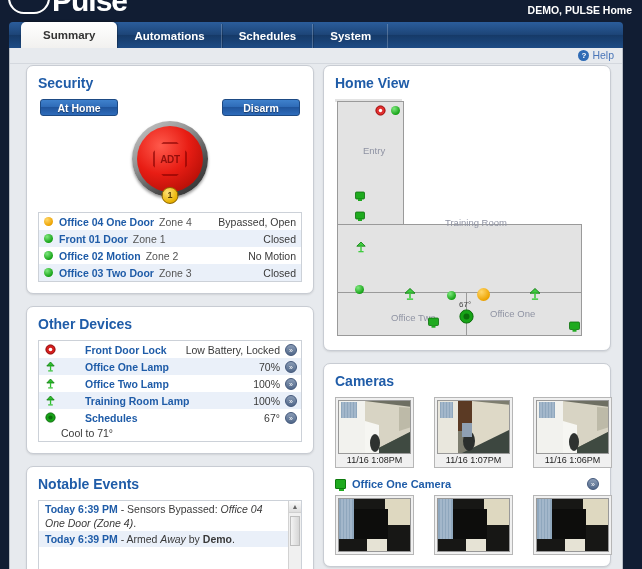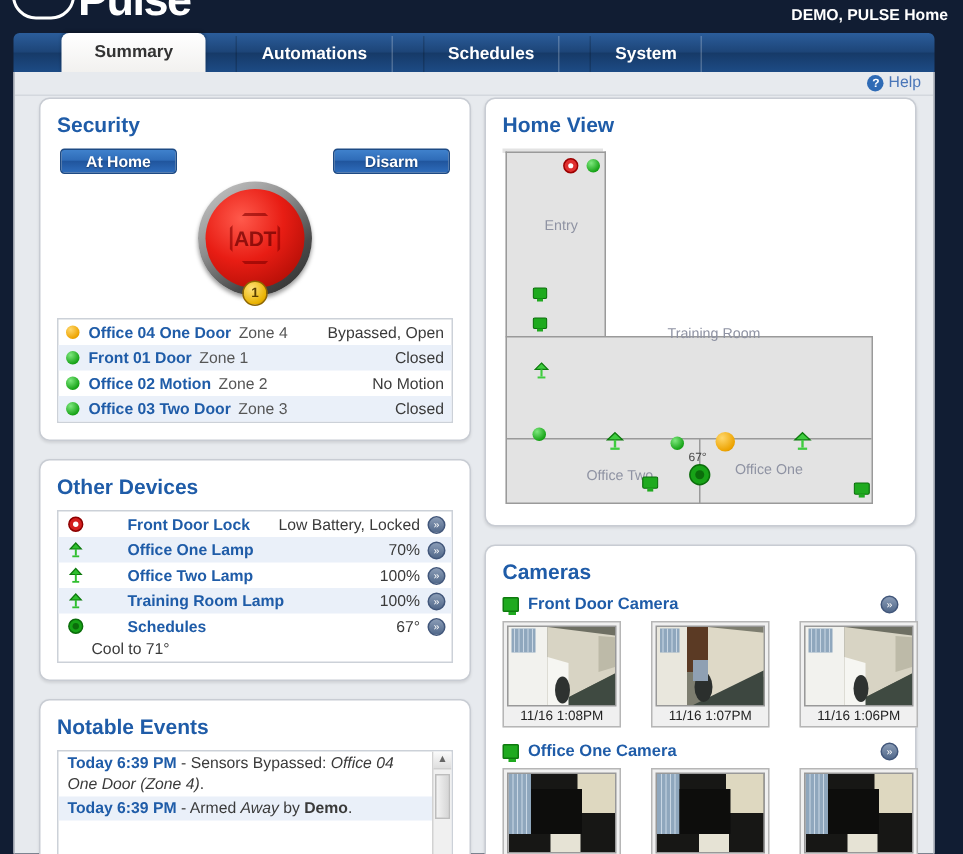--- a/index.html
+++ b/index.html
@@ -47,21 +47,20 @@
   }
   .tab {
     height: 24px; line-height: 24px;
     padding: 0 16px;
     color: #ffffff; font-size: 11.5px; font-weight: bold;
     text-align: right;
     border-right: 1px solid rgba(255,255,255,0.22);
     border-left: 1px solid rgba(0,0,0,0.18);
     white-space: nowrap;
     cursor: pointer;
-    margin-left: 20px;
   }
   .tab.active {
     background: linear-gradient(to bottom, #ffffff 0%, #f2f1ef 100%);
     color: #333333;
     border-radius: 5px 5px 0 0;
     height: 26px; line-height: 26px;
     border: none;
     padding: 0 22px;
     box-shadow: 0 -1px 2px rgba(0,0,0,0.25);
   }
@@ -135,21 +134,21 @@
   .adt-inner {
     width: 100%; height: 100%; border-radius: 50%;
     background: radial-gradient(circle at 36% 30%, #ff5a4c 0%, #e81d14 45%, #9c0800 100%);
     display: flex; align-items: center; justify-content: center;
   }
   .adt-octagon {
     width: 34px; height: 34px;
     border: 2px solid rgba(130,0,0,0.6);
     clip-path: polygon(30% 0,70% 0,100% 30%,100% 70%,70% 100%,30% 100%,0 70%,0 30%);
     display: flex; align-items: center; justify-content: center;
-    color: rgba(110,0,0,0.72); font-size: 14px; font-weight: bold;
+    color: rgba(110,0,0,0.72); font-size: 10px; font-weight: bold;
     letter-spacing: -0.3px;
   }
   .adt-badge {
     position: absolute; left: 50%; bottom: -7px; transform: translateX(-50%);
     width: 17px; height: 17px; border-radius: 50%;
     background: radial-gradient(circle at 35% 30%,#ffe27a,#e9b200 70%,#b88400);
     border: 1px solid #8d6500;
     color: #5a3f00; font-size: 9px; font-weight: bold;
     line-height: 15px; text-align: center;
   }
@@ -542,25 +541,20 @@
                 <rect x="0.5" y="1" width="10" height="7.5" rx="1" fill="#1faa1f" stroke="#0c700c" stroke-width="0.8"></rect>
                 <rect x="3.5" y="8.5" width="4" height="2.2" fill="#1faa1f"></rect>
               </svg>
           </div>
         </div>
       </div>
 
       <div class="panel">
         <div class="panel-title">Cameras</div>
 
-        <div class="cam-head">
-          <span class="cam-mon"></span>
-          <span class="cam-name">Front Door Camera</span>
-          <span class="arrow-btn">»</span>
-        </div>
         <div class="cam-strip">
           <div class="cam-card">
             <div class="cam-img">
               <svg width="73" height="54" viewBox="0 0 73 54" preserveAspectRatio="none">
                 <rect width="73" height="54" fill="#6e6f63"></rect>
                 <rect x="0" y="0" width="26" height="54" fill="#f2f2ee"></rect>
                 <rect x="2" y="1" width="16" height="16" fill="#8fa7bd"></rect>
                 <g stroke="#c9d7e4" stroke-width="0.7">
                   <line x1="4" y1="1" x2="4" y2="17"></line>
                     <line x1="7" y1="1" x2="7" y2="17"></line>

